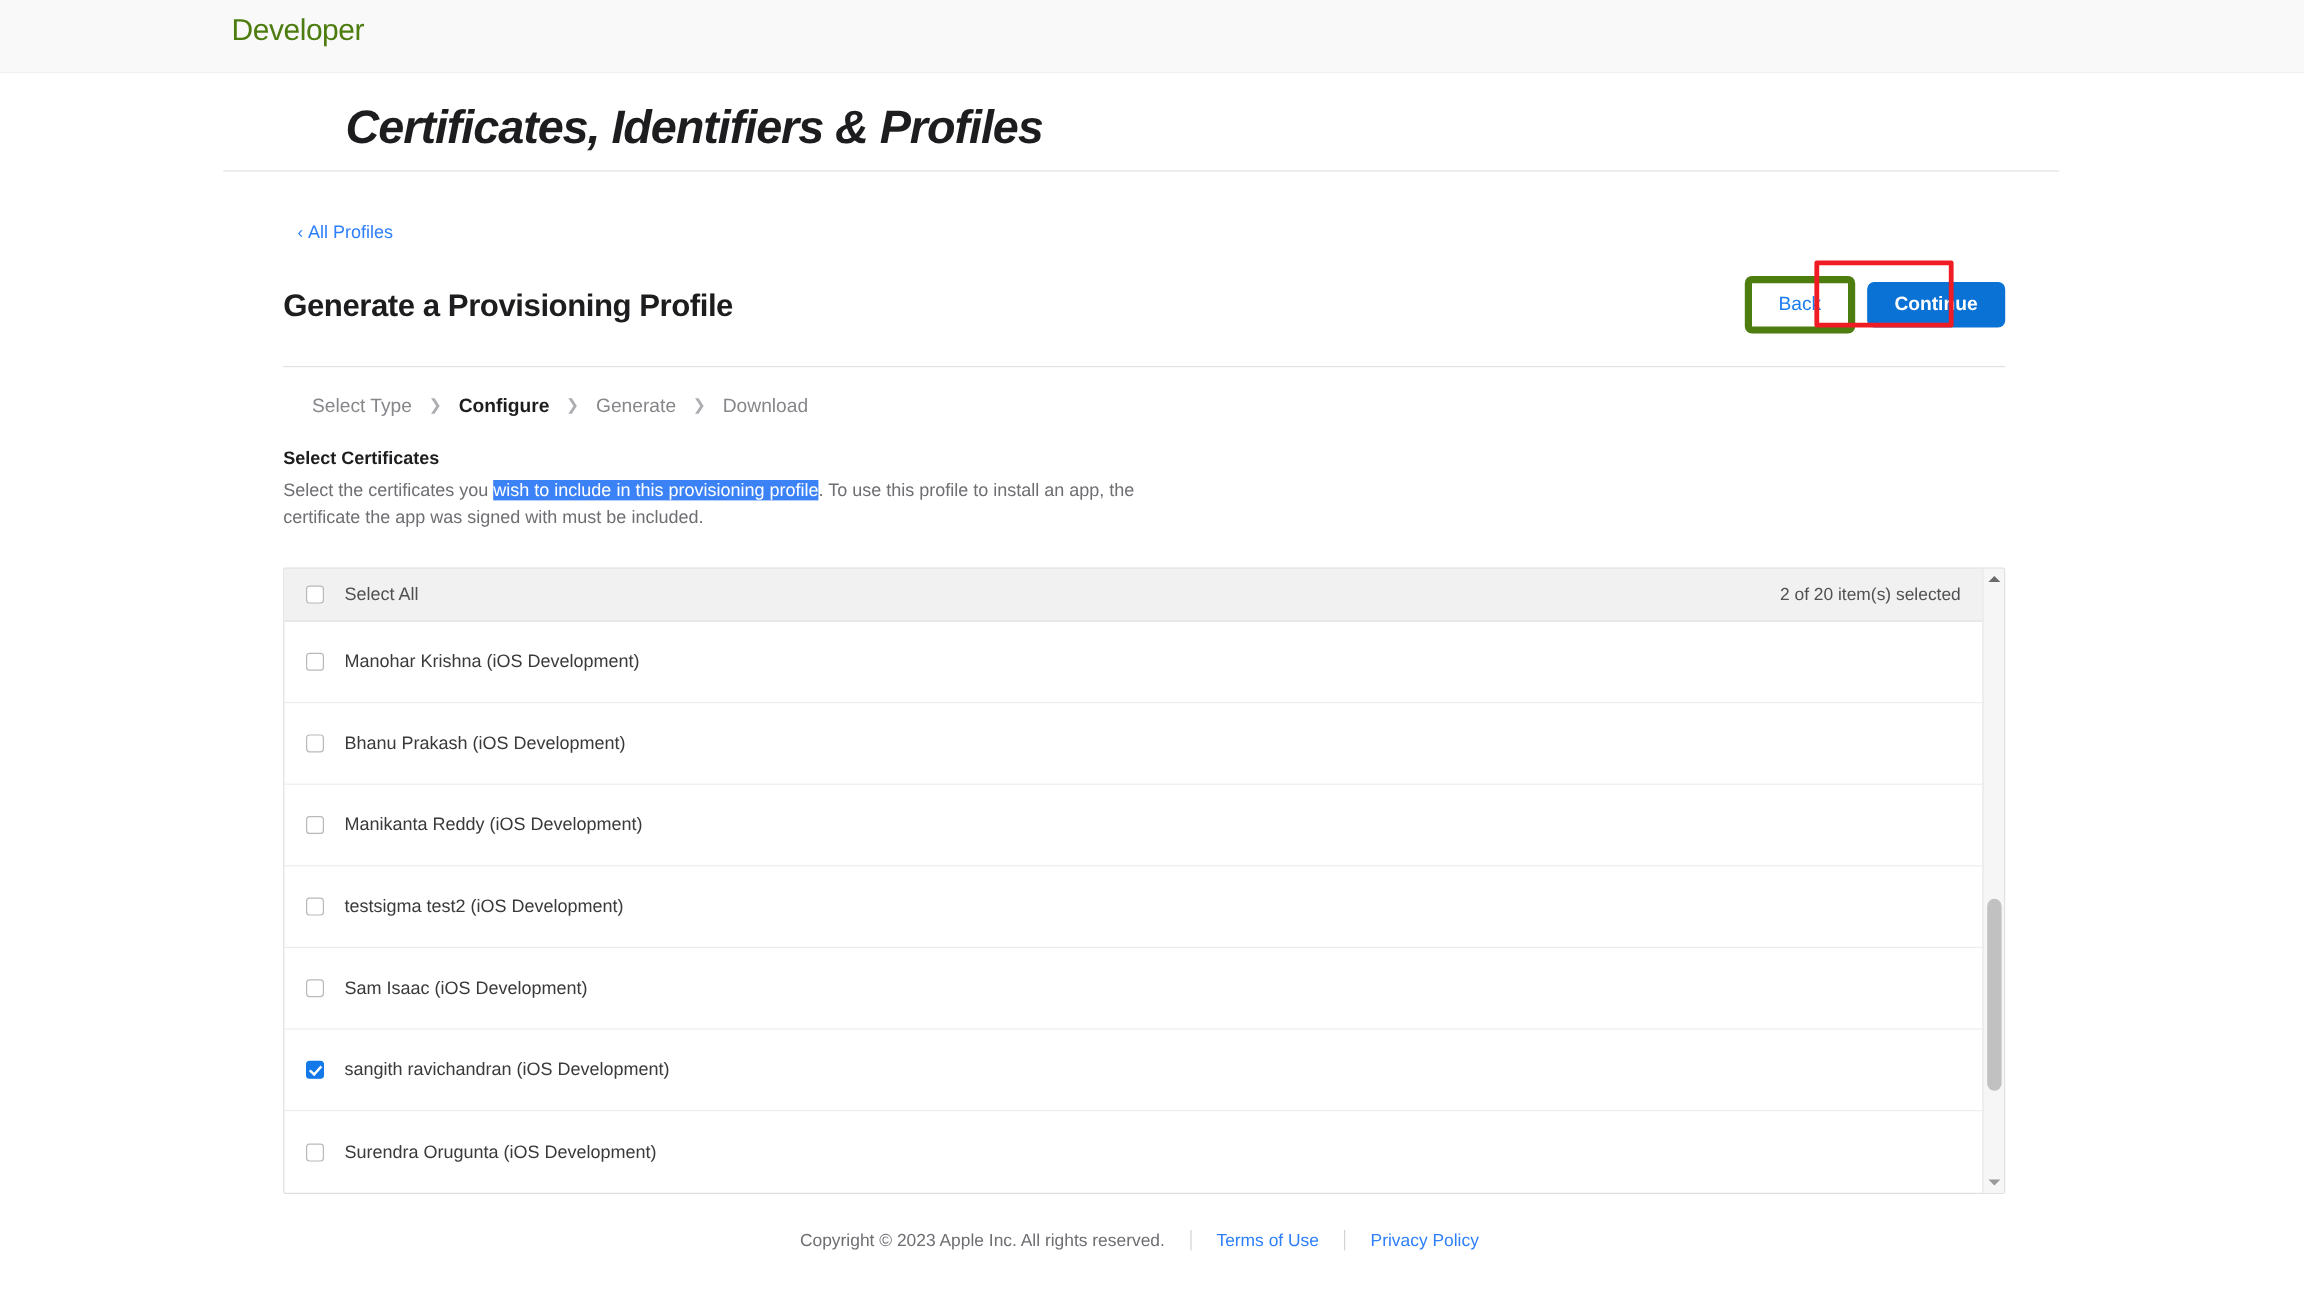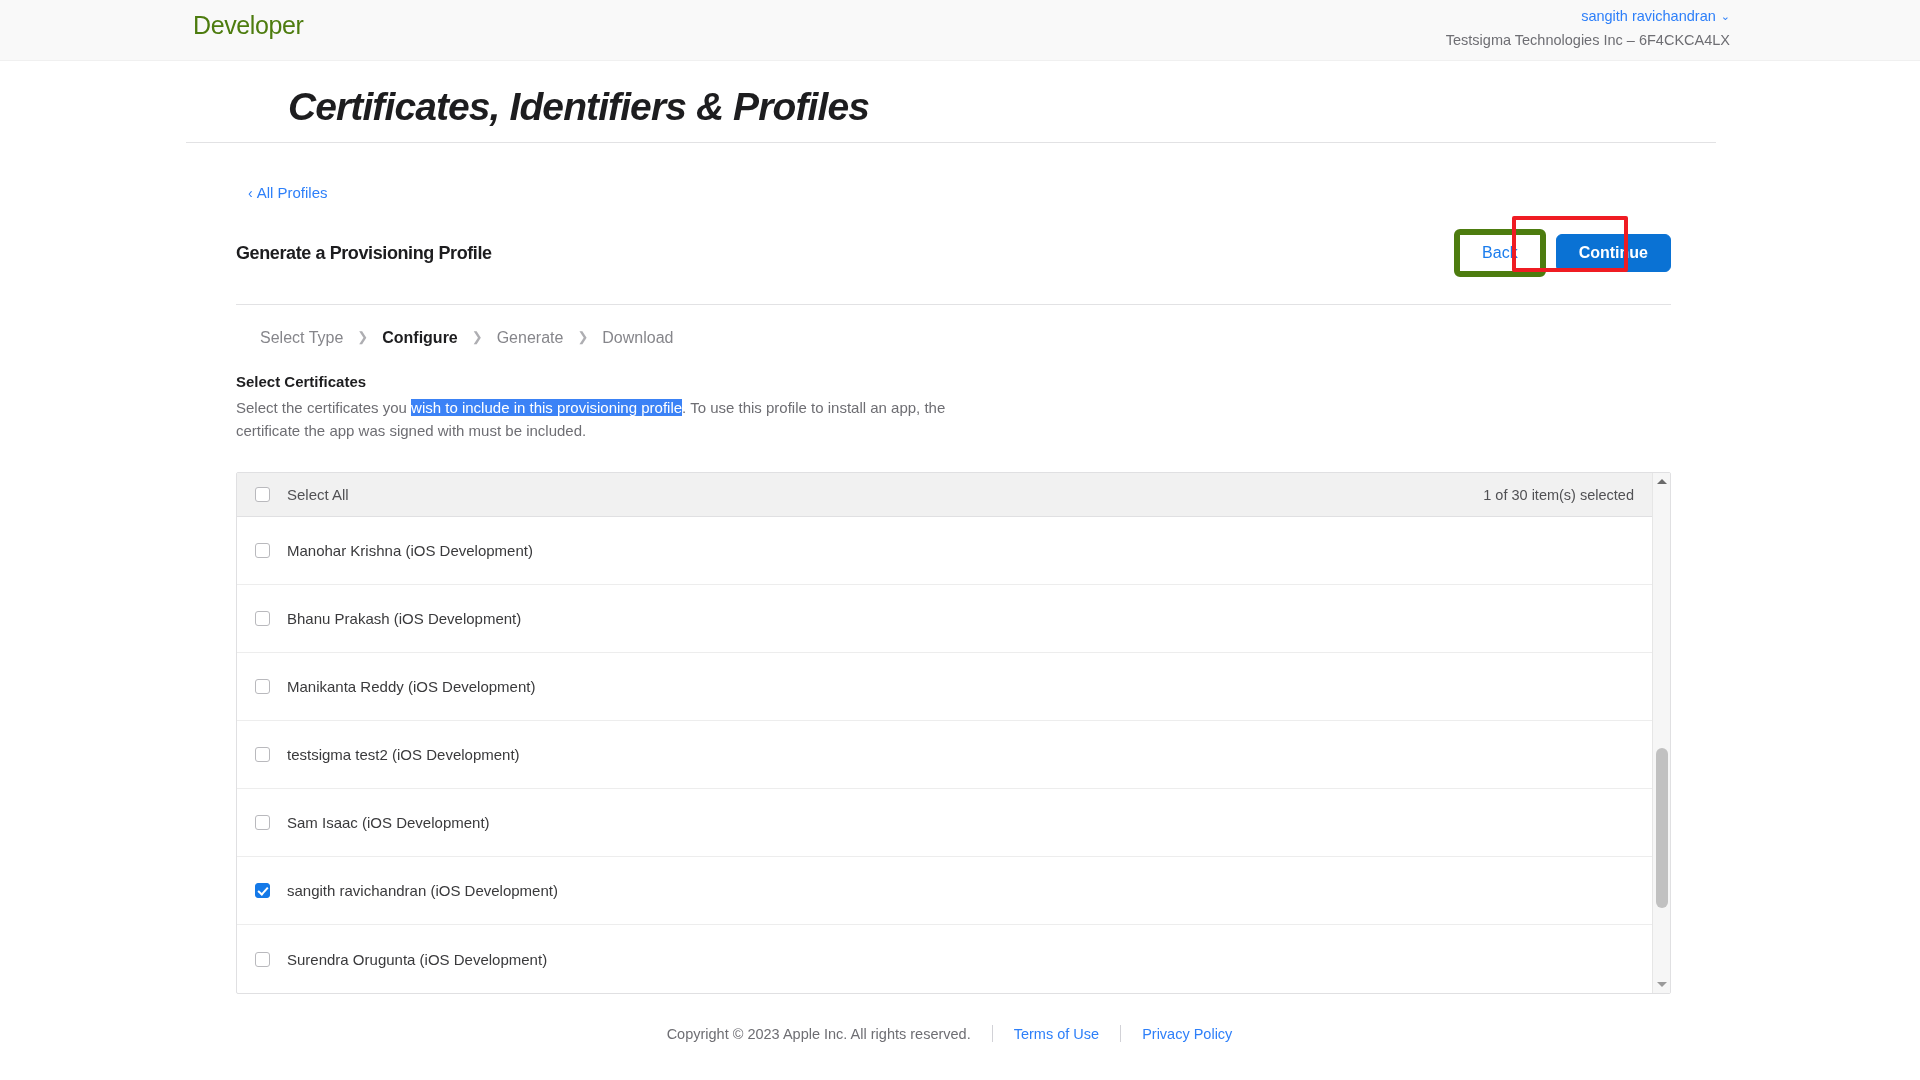--- a/index.html
+++ b/index.html
@@ -71,21 +71,21 @@
     margin-left: 12px;
   }
   .crumb-caret { margin-right: 4px; font-size: 14px; }
 
   .head-row {
     display: flex; align-items: center; justify-content: space-between;
     width: 1435px; margin-top: 26px; padding-bottom: 27px;
     border-bottom: 1px solid #e2e2e4;
   }
   .section-title {
-    font-size: 18px; font-weight: 700; color: #1d1d1f; letter-spacing: -0.4px;
+    font-size: 26px; font-weight: 700; color: #1d1d1f; letter-spacing: -0.4px;
   }
   .btn-group { display: flex; align-items: center; gap: 10px; position: relative; }
   .btn {
     font-family: "Liberation Sans", sans-serif;
     font-size: 16px; line-height: 1;
     padding: 10px 22px; border-radius: 6px; cursor: pointer;
   }
   .btn-back {
     background: #fff; color: #1a7ced;
     border: 6px solid #4d7c0f;
@@ -208,26 +208,20 @@
   .foot-sep { width: 1px; height: 17px; background: #d2d2d7; }
   .foot-link { color: #2d7ff9; padding: 0 21px; cursor: pointer; }
 </style>
 </head>
 <body>
 
 <div class="topbar">
   <div class="brand">
     <span class="apple-glyph"></span>
     <span class="brand-word">Developer</span>
-  </div>
-  <div class="account">
-    <div class="account-user">
-      <span>sangith ravichandran</span><span class="chevron-dn">⌄</span>
-    </div>
-    <div class="account-team">Testsigma Technologies Inc – 6F4CKCA4LX</div>
   </div>
 </div>
 
 <div class="page-head">
   <div class="page-title">Certificates, Identifiers &amp; Profiles</div>
 </div>
 <div class="title-rule"></div>
 
 <div class="content">
 
@@ -259,21 +253,21 @@
     <span>Select the certificates you </span><span class="sel-hl">wish to include in this provisioning profile</span><span>. To use this profile to install an app, the certificate the app was signed with must be included.</span>
   </div>
 
   <div class="list-wrap">
 
     <div class="list-header">
       <div class="cb-cell">
         <span class="cb"></span>
       </div>
       <span class="select-all-label">Select All</span>
-      <span class="count-label">1 of 30 item(s) selected</span>
+      <span class="count-label">2 of 20 item(s) selected</span>
     </div>
 
     <div id="rows-host">
         <div class="row">
           <div class="cb-cell">
             <span class="cb"></span>
           </div>
           <span class="row-label">Manohar Krishna (iOS Development)</span>
         </div>
         <div class="row">

